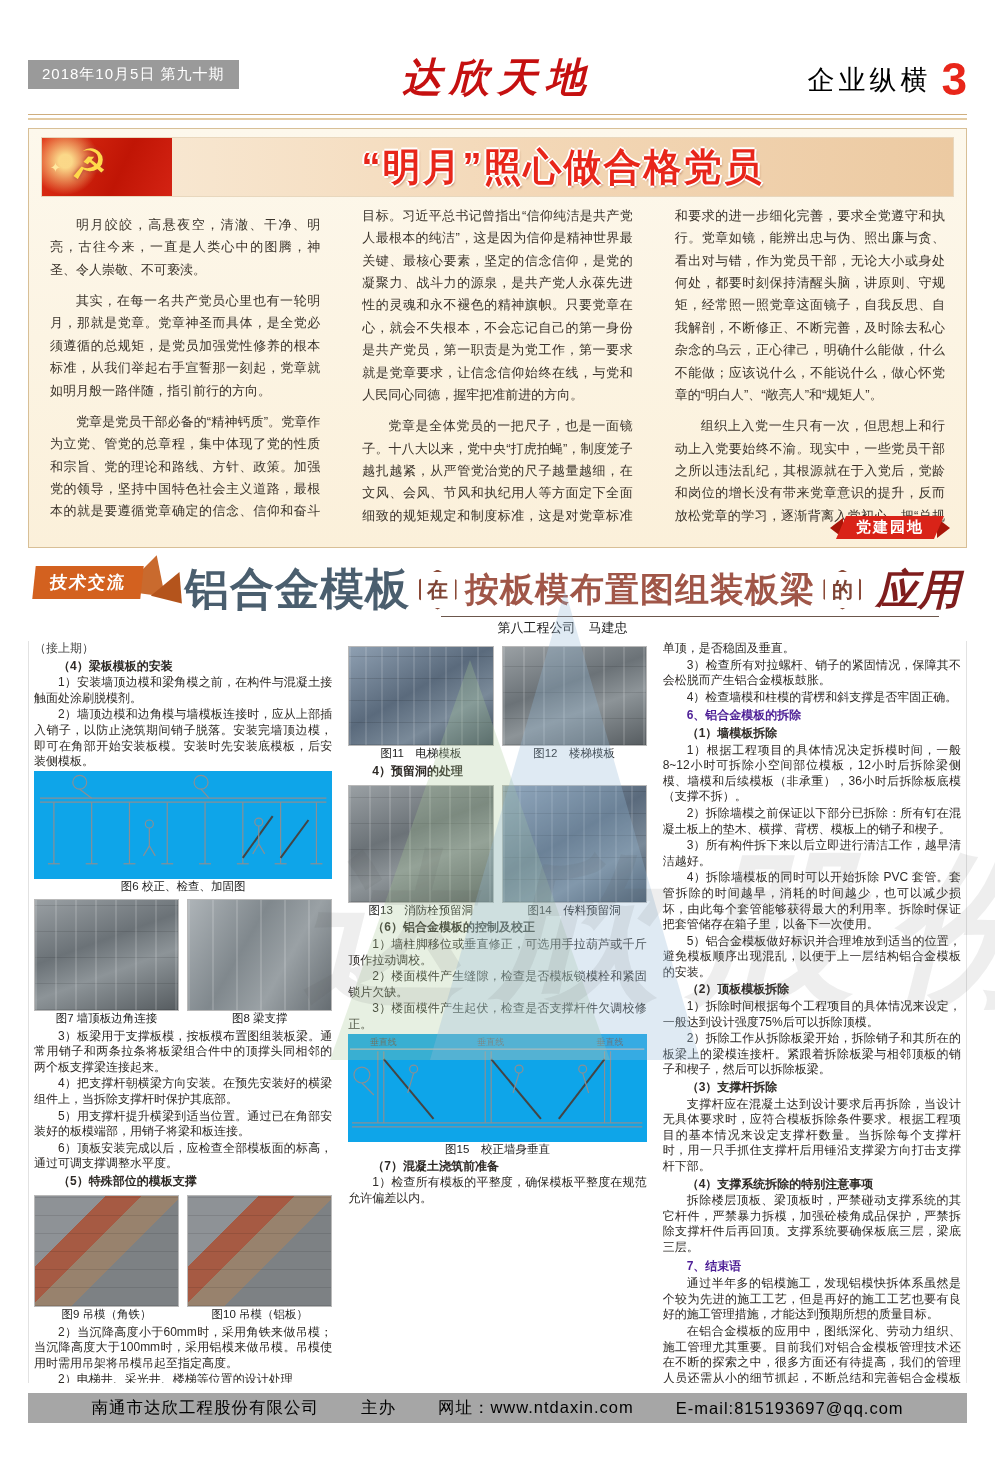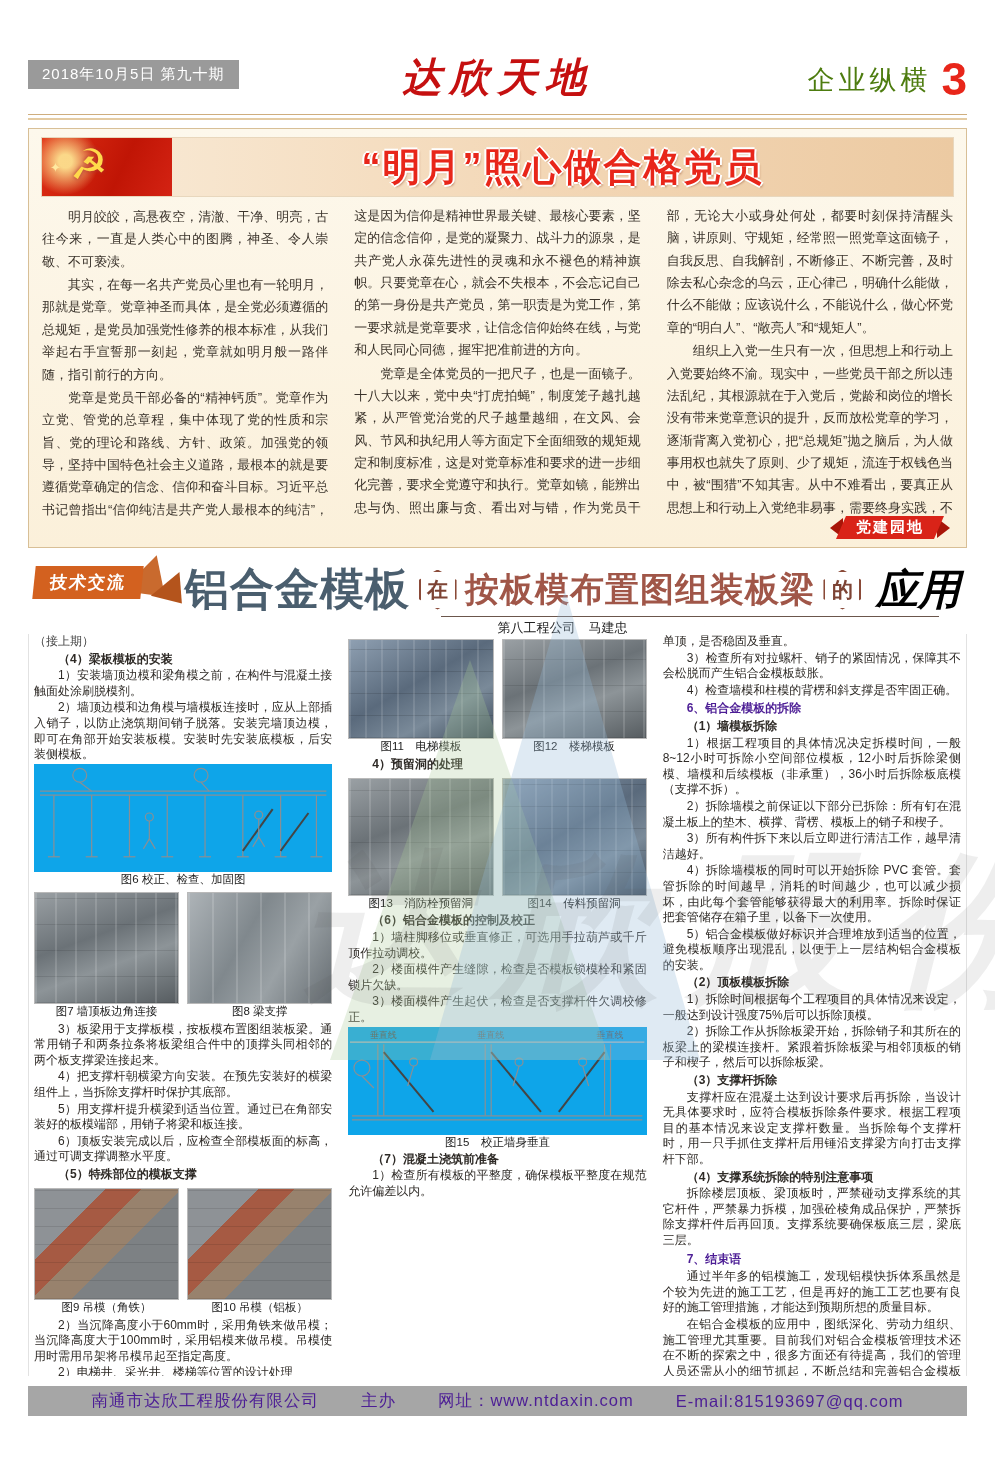--- a/index.html
+++ b/index.html
@@ -7,39 +7,39 @@
         font-family:"Liberation Sans","DejaVu Sans",sans-serif;color:#333;overflow:hidden;box-sizing:border-box;
         padding:56px 28px 0;}
   
   .masthead{position:relative;height:50px;}
   .date-box{position:absolute;left:0;top:4px;background:#9a9a9a;color:#fff;font-size:15px;
             padding:5px 14px;letter-spacing:1px;}
   .paper-title{position:absolute;left:0;right:0;top:-6px;text-align:center;color:#c51010;
                font-family:"Liberation Serif","DejaVu Serif",serif;font-style:italic;font-weight:bold;
                font-size:40px;letter-spacing:8px;}
   .section-wrap{position:absolute;right:0;top:0;display:flex;align-items:flex-end;gap:10px;}
-  .section-name{font-family:"Liberation Serif","DejaVu Serif",serif;font-size:27px;color:#4d7c0f;
+  .section-name{font-family:"Liberation Serif","DejaVu Serif",serif;font-size:27px;color:#000000;
                 letter-spacing:4px;padding-bottom:4px;}
   .page-num{color:#e8261a;font-size:46px;font-weight:bold;line-height:1;}
   .double-rule{height:3px;border-top:1px solid #cfae7e;border-bottom:2px solid #e4cba2;margin-top:8px;}
   
   .article1{position:relative;margin-top:8px;border:1px solid #d8bf96;background:linear-gradient(#fdf8ec,#fbf0da);
             padding:8px 12px 10px;}
   .banner{display:flex;height:58px;border:1px solid #e8d7bd;background:linear-gradient(90deg,#f9ecd9,#f3d7b6 55%,#eccaa2);}
   .flag{width:130px;position:relative;background:
         radial-gradient(circle at 18% 40%, rgba(255,235,150,.9) 0 6%, rgba(255,235,150,0) 30%),
         linear-gradient(115deg,#e03015,#c01505 60%,#d42313);overflow:hidden;}
   .emblem{position:absolute;left:28px;top:2px;font-size:42px;color:#ffd94a;text-shadow:0 0 4px #a33;}
   .spark{position:absolute;left:8px;top:22px;color:#ffe9a0;font-size:13px;}
   .a1-title{flex:1;display:flex;align-items:center;justify-content:center;
             font-size:38px;font-weight:bold;color:#e8261a;letter-spacing:2px;
             text-shadow:-2px 0 0 #fff,2px 0 0 #fff,0 -2px 0 #fff,0 2px 0 #fff,2px 2px 2px rgba(120,40,10,.35);}
   .a1-cols{margin-top:8px;height:332px;column-count:3;column-gap:24px;overflow:hidden;
            font-size:13px;line-height:1.72;text-align:justify;color:#3a332b;}
-  .a1-cols p{margin:1px;text-indent:2em;}
+  .a1-cols p{margin:9px;text-indent:2em;}
   .badge-wrap{position:absolute;right:16px;bottom:8px;display:flex;align-items:center;}
   .badge-tri-l{width:0;height:0;border-top:10px solid transparent;border-bottom:10px solid transparent;
                border-right:13px solid #a81508;margin-right:-7px;}
   .badge-tri-r{width:0;height:0;border-top:10px solid transparent;border-bottom:10px solid transparent;
                border-left:13px solid #a81508;margin-left:-7px;}
   .badge{background:#d92318;color:#fff;font-weight:bold;font-size:15px;letter-spacing:2px;
          padding:2px 20px;clip-path:polygon(10px 0,100% 0,calc(100% - 10px) 100%,0 100%);}
   
   .sec2head{position:relative;margin-top:12px;height:70px;}
   .ribbon-wrap{position:absolute;left:6px;top:6px;}
@@ -53,24 +53,24 @@
           font-size:17px;letter-spacing:2px;padding:5px 16px;transform:skewX(-6deg);}
   .t2{position:relative;text-align:center;padding-left:150px;white-space:nowrap;}
   .t2::after{content:"";position:absolute;left:44%;right:3%;bottom:2px;height:1px;background:#6b564c;}
   .t2a{font-size:44px;font-weight:bold;color:#4a5e6e;letter-spacing:1px;vertical-align:middle;}
   .hex{display:inline-flex;align-items:center;justify-content:center;width:34px;height:36px;margin:0 4px;
        color:#7d4334;font-weight:bold;font-size:21px;vertical-align:middle;
        background:#fff;border:2px solid #8a4a38;
        clip-path:polygon(50% 0,100% 26%,100% 74%,50% 100%,0 74%,0 26%);}
   .t2b{font-size:34px;font-weight:bold;color:#a05648;letter-spacing:1px;vertical-align:middle;}
   .t2c{font-family:"Liberation Serif","DejaVu Serif",serif;font-style:italic;font-weight:bold;
-       font-size:42px;color:#000000;vertical-align:middle;margin-left:6px;}
+       font-size:42px;color:#7f1d1d;vertical-align:middle;margin-left:6px;}
   .byline{text-align:center;padding-left:130px;font-size:13px;color:#222;margin-top:0px;}
   
-  .a2-frame{margin-top:4px;border-left:1px solid #e2e2e2;border-right:1px solid #e2e2e2;padding:0 5px;}
+  .a2-frame{margin-top:11px;border-left:1px solid #e2e2e2;border-right:1px solid #e2e2e2;padding:0 5px;}
   .a2-cols{display:flex;gap:16px;height:742px;overflow:hidden;}
   .col{flex:1;min-width:0;font-size:12px;line-height:1.3;text-align:justify;color:#2e2a26;}
   .col p{margin:0 0 1px;text-indent:2em;}
   .col p.noindent{text-indent:0;}
   .col .h{margin:2px 0 1px;font-weight:bold;text-indent:2em;}
   .col .hred{margin:3px 0 2px;font-weight:bold;color:#4c1d95;text-indent:2em;}
   .note{text-indent:0 !important;color:#444;}
   .figrow{display:flex;gap:8px;margin:5px 0 2px;}
   .figcell{flex:1;min-width:0;}
   .figcap{text-align:center;font-size:11.5px;color:#222;margin:2px 0 3px;text-indent:0 !important;}
@@ -88,21 +88,21 @@
       linear-gradient(135deg,#8e9296 0 28%,#a65a43 28% 42%,#98826d 42% 58%,#7d8184 58% 100%);}
   .ph-dark{background:
       linear-gradient(90deg,#3a3f45 0 30%,#d9d9d6 32% 40%,#4a4f55 42% 100%),
       linear-gradient(#4a4f55,#23272b);}
   .ph-slab{background:
       repeating-linear-gradient(90deg,rgba(255,255,255,.15) 0 2px,rgba(0,0,0,0) 2px 24px),
       linear-gradient(120deg,#aeb4b8,#80888d 40%,#9aa1a5 65%,#666d72);}
   .diagram{width:100%;background:#0ea5e9;border:0;}
   .diagram svg{display:block;width:100%;height:108px;}
   
-  .footer-bar{margin-top:10px;height:30px;background:#a6a6a6;color:#4c1d95;display:flex;
+  .footer-bar{margin-top:10px;height:30px;background:#a6a6a6;color:#000000;display:flex;
               align-items:center;justify-content:center;gap:42px;font-size:16.5px;letter-spacing:1px;}
   
   .wm-text{position:absolute;left:300px;top:820px;font-family:"Liberation Serif","DejaVu Serif",serif;
            font-style:italic;font-weight:bold;font-size:165px;letter-spacing:30px;
            color:rgba(90,90,90,0.10);white-space:nowrap;pointer-events:none;z-index:6;}
   .wm-tri-blue{position:absolute;left:430px;top:590px;width:0;height:0;pointer-events:none;z-index:5;
            border-left:135px solid transparent;border-right:135px solid transparent;
            border-bottom:470px solid rgba(150,185,215,0.30);}
   .wm-tri-green{position:absolute;left:330px;top:660px;width:0;height:0;pointer-events:none;z-index:5;
            border-left:140px solid transparent;border-right:140px solid transparent;

